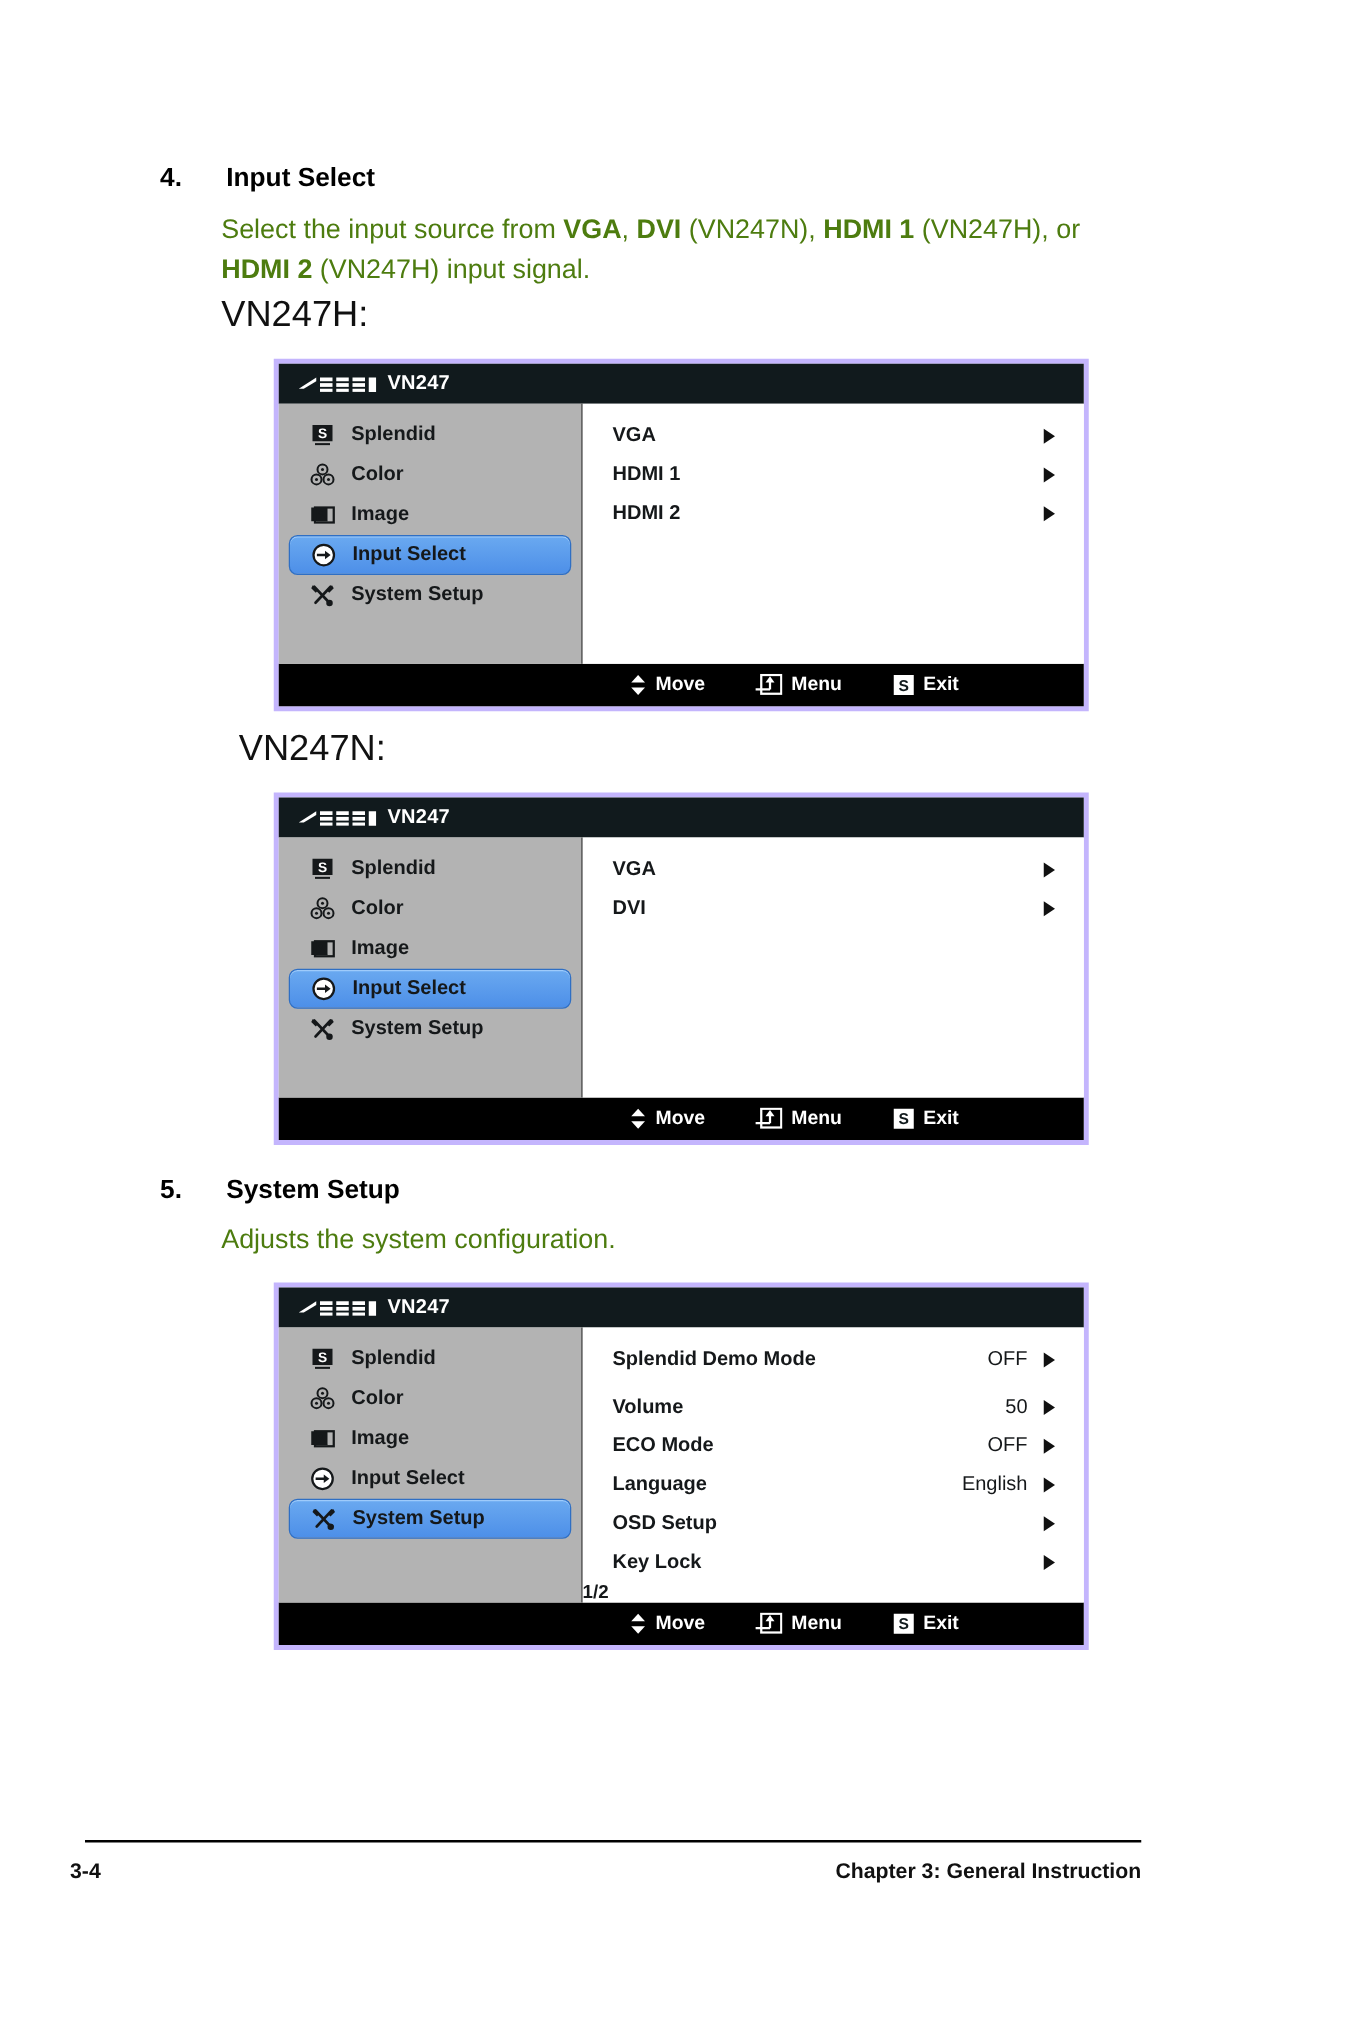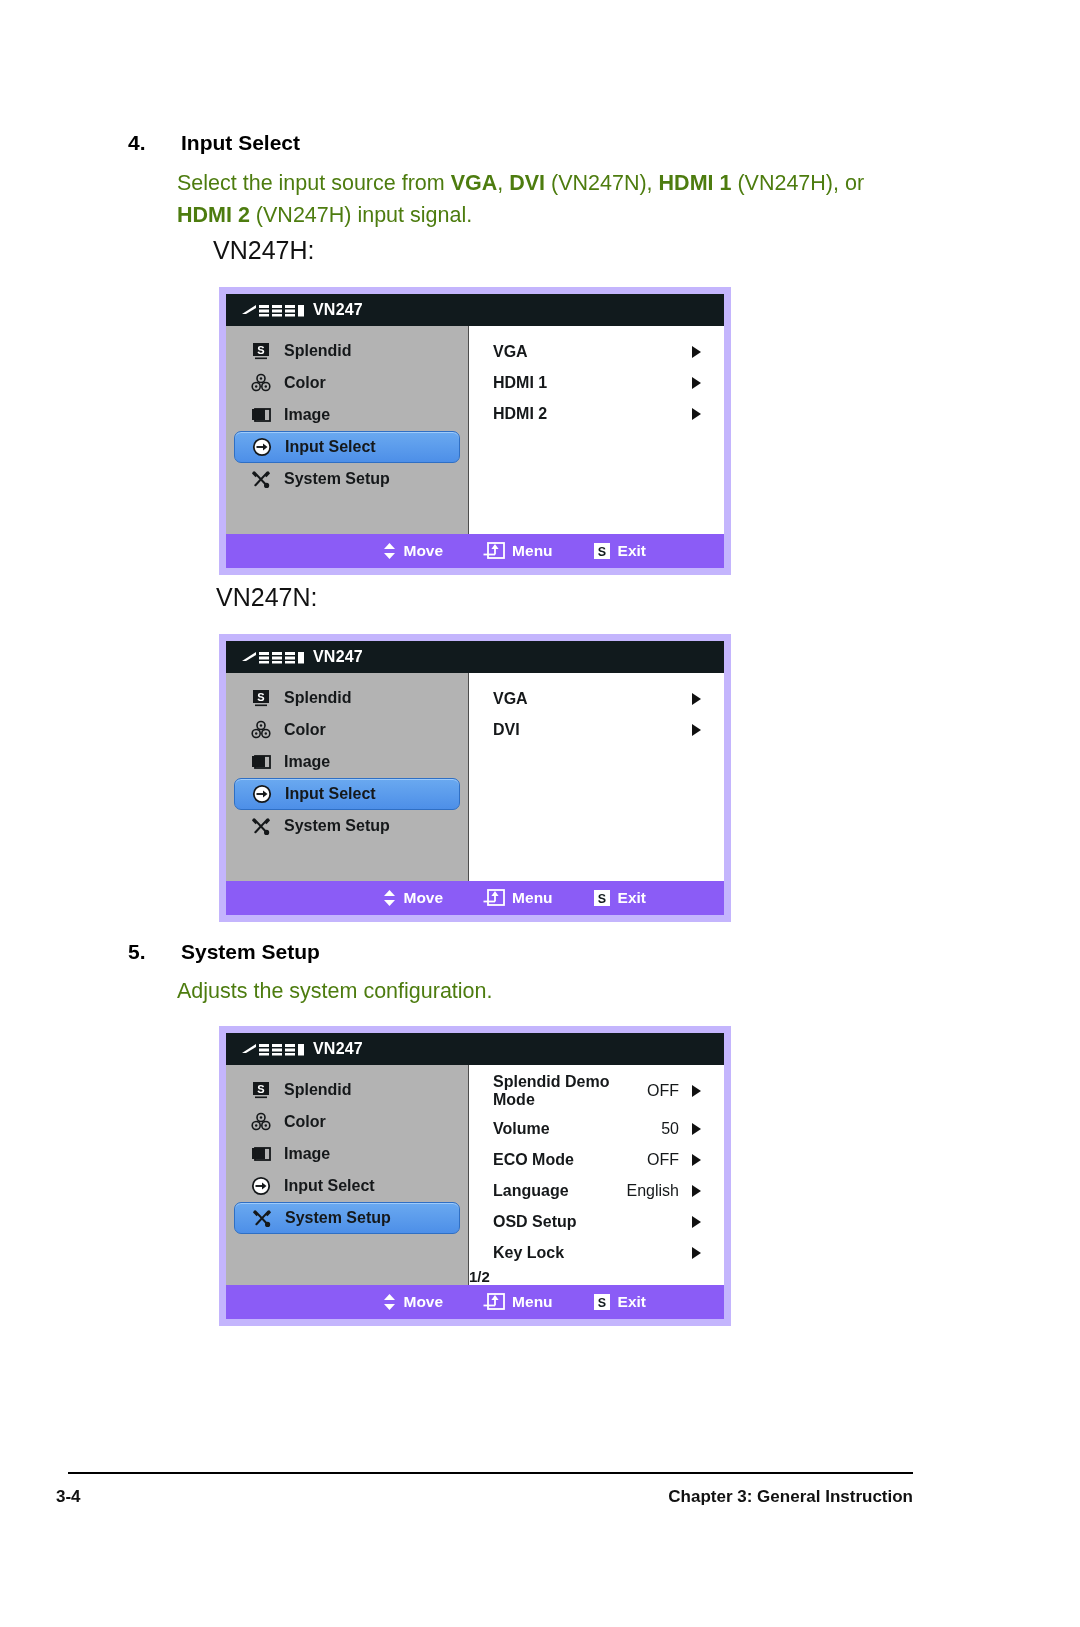--- a/index.html
+++ b/index.html
@@ -34,28 +34,28 @@
     font-weight: bold;
   }
   .body-text {
     position: absolute;
     font-size: 21.5px;
     line-height: 32px;
     color: #4d7c0f;
   }
   .body-text b { font-weight: bold; }
 
-  .label-line { position: absolute; font-size: 25px; color: #111; margin-left: 36px; }
+  .label-line { position: absolute; font-size: 29px; color: #111; }
 
   
   .osd {
     position: absolute;
-    width: 512px;
+    width: 652px;
     background: #ffffff;
-    border: 7px solid #c4b5fd;
+    border: 4px solid #c4b5fd;
     font-family: "Liberation Sans", sans-serif;
   }
   .osd-header {
     height: 32px;
     background: #111a1d;
     display: flex;
     align-items: center;
     padding-left: 16px;
     gap: 9px;
   }
@@ -79,26 +79,26 @@
     padding-top: 9px;
     position: relative;
   }
   .osd-main {
     flex: 1;
     background: #ffffff;
     padding-top: 10px;
   }
   .osd-footer {
     height: 34px;
-    background: #8b5cf6;
+    background: #000000;
     display: flex;
     align-items: center;
     justify-content: flex-end;
     gap: 38px;
-    padding-right: 78px;
+    padding-right: 100px;
   }
   .foot-item {
     display: flex;
     align-items: center;
     gap: 7px;
     color: #ffffff;
     font-size: 15.5px;
     font-weight: bold;
   }
   .foot-icon { display: flex; align-items: center; justify-content: center; }
@@ -334,21 +334,21 @@
                 <rect x="1" y="1" width="16" height="16" fill="#ffffff"></rect>
                 <text x="9" y="13.5" font-size="12.5" font-weight="bold" fill="#111a1d" text-anchor="middle" font-family="Liberation Sans, sans-serif">S</text>
               </svg>
             </span>
             <span>Exit</span>
           </div>
         </div>
     </div>
   </div>
 
-  <div class="label-line" style="left:180px; top:583px;">VN247N:</div>
+  <div class="label-line" style="left:191px; top:583px;">VN247N:</div>
 
   <div class="osd" style="left:219px; top:634px;">
     <div class="osd-header">
       <span class="asus-logo">
         <svg width="62" height="15" viewBox="0 0 62 15">
           <g fill="#ffffff">
             <polygon points="0,11 14,2 14,5 4,11"></polygon>
             <rect x="17" y="2" width="10" height="3"></rect>
               <rect x="17" y="6.5" width="10" height="3"></rect>
               <rect x="17" y="11" width="10" height="2.5"></rect>

